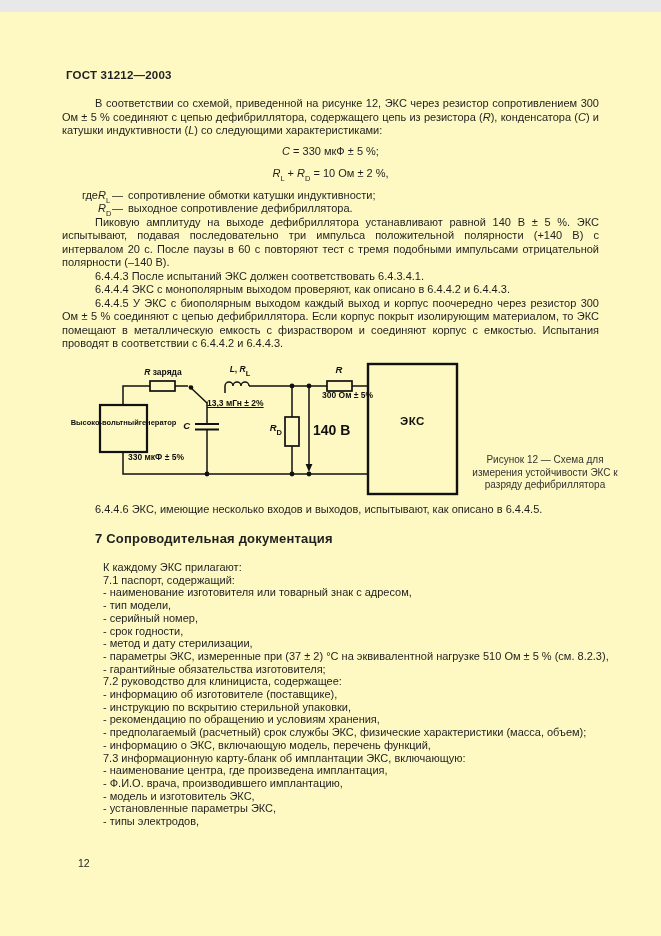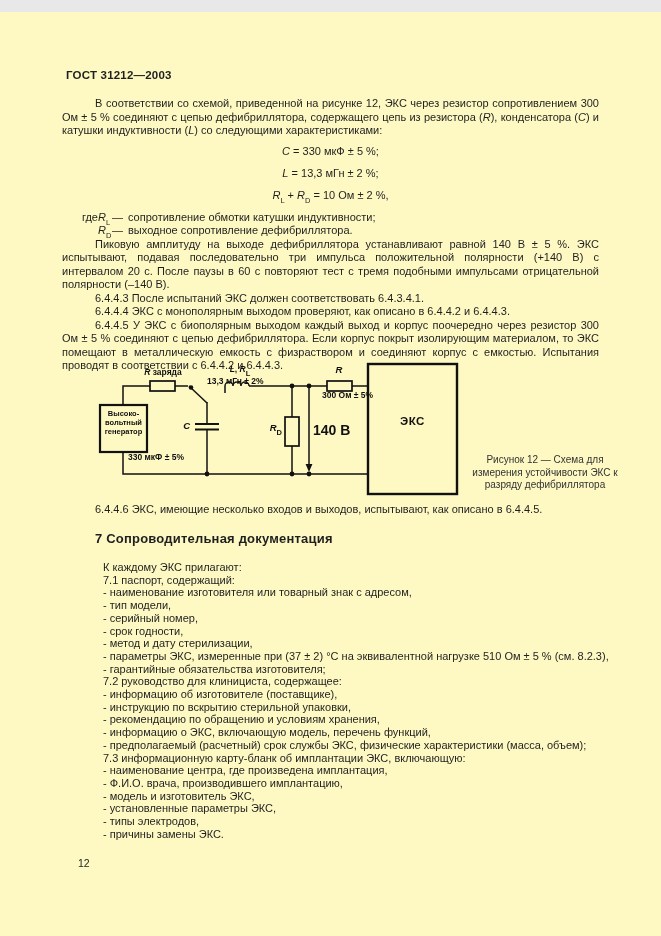--- a/index.html
+++ b/index.html
@@ -25,30 +25,30 @@
   .w-lead{width:19px;flex:none;text-align:right;}
   .w-var{width:14px;flex:none;}
   .w-dash{width:16px;flex:none;}
 
   
   .blk-figure{left:62px;top:350px;width:537px;height:140px;}
   .circuit{position:absolute;left:33px;top:0;}
   .fig-label{position:absolute;font-size:8.5px;font-weight:bold;white-space:nowrap;color:#101010;}
   .lbl-rcharge{left:78px;top:5px;width:46px;text-align:center;}
   .lbl-lrl{left:158px;top:2px;width:40px;text-align:center;}
-  .lbl-ind-val{left:145px;top:14px;}
+  .lbl-ind-val{left:145px;top:36px;text-decoration:underline;}
   .lbl-c{left:108px;top:58px;width:20px;text-align:right;font-size:9.5px;}
   .lbl-cap-val{left:66px;top:90px;}
   .lbl-rd{left:198px;top:60px;width:22px;text-align:right;font-size:9.5px;}
   .lbl-140{left:251px;top:60px;font-size:14px;}
   .lbl-r{left:262px;top:2px;width:30px;text-align:center;font-size:9.5px;}
   .lbl-rval{left:260px;top:28px;}
   .lbl-eks{left:306px;top:2px;width:89px;height:114px;display:flex;align-items:center;
            justify-content:center;font-size:11.5px;font-weight:bold;letter-spacing:.5px;}
-  .gen-text{left:38px;top:44px;width:47px;height:33px;display:flex;flex-direction:column;
+  .gen-text{left:38px;top:44px;width:47px;height:33px;display:flex;flex-direction:row;
             align-items:center;justify-content:center;font-size:7.5px;font-weight:bold;
             line-height:9px;text-align:center;}
   .fig-caption{position:absolute;left:406px;top:92px;width:154px;font-size:10px;
                line-height:12.5px;text-align:center;color:#333;}
 
   
   .blk-6446{left:62px;top:491px;width:537px;font-size:11px;line-height:13.5px;}
 
   
   .blk-s7{left:62px;top:519px;width:537px;font-size:11px;line-height:12.7px;}
@@ -63,21 +63,20 @@
 <body>
 
 <div class="page">
 
   <div class="abs doc-header">ГОСТ 31212—2003</div>
 
   <div class="abs blk-s6">
     <p class="ind just">В соответствии со схемой, приведенной на рисунке 12, ЭКС через резистор сопротивлением 300 Ом ± 5 % соединяют с цепью дефибриллятора, содержащего цепь из резистора (<i>R</i>), конденсатора (<i>C</i>) и катушки индуктивности (<i>L</i>) со следующими характеристиками:</p>
     <div class="formulas">
       <div class="formula"><i>C</i> = 330 мкФ ± 5 %;</div>
-      <div class="formula"><i>L</i> = 13,3 мГн ± 2 %;</div>
       <div class="formula"><i>R</i><sub>L</sub> + <i>R</i><sub>D</sub> = 10 Ом ± 2 %,</div>
     </div>
     <div class="where-row">
       <span class="w-lead">где</span>
       <span class="w-var"><i>R</i><sub>L</sub></span>
       <span class="w-dash">—</span>
       <span>сопротивление обмотки катушки индуктивности;</span>
     </div>
     <div class="where-row">
       <span class="w-lead"></span>
@@ -153,26 +152,25 @@
       <div class="doc-line">-  тип модели,</div>
       <div class="doc-line">-  серийный номер,</div>
       <div class="doc-line">-  срок годности,</div>
       <div class="doc-line">-  метод и дату стерилизации,</div>
       <div class="doc-line">-  параметры ЭКС, измеренные при (37 ± 2) °С на эквивалентной нагрузке 510 Ом ± 5 % (см. 8.2.3),</div>
       <div class="doc-line">-  гарантийные обязательства изготовителя;</div>
       <div class="doc-line">7.2  руководство для клинициста, содержащее:</div>
       <div class="doc-line">-  информацию об изготовителе (поставщике),</div>
       <div class="doc-line">-  инструкцию по вскрытию стерильной упаковки,</div>
       <div class="doc-line">-  рекомендацию по обращению и условиям хранения,</div>
+      <div class="doc-line">-  предполагаемый (расчетный) срок службы ЭКС, физические характеристики (масса, объем);</div>
       <div class="doc-line">-  информацию о ЭКС, включающую модель, перечень функций,</div>
-      <div class="doc-line">-  предполагаемый (расчетный) срок службы ЭКС, физические характеристики (масса, объем);</div>
       <div class="doc-line">7.3  информационную карту-бланк об имплантации ЭКС, включающую:</div>
       <div class="doc-line">-  наименование центра, где произведена имплантация,</div>
       <div class="doc-line">-  Ф.И.О. врача, производившего имплантацию,</div>
       <div class="doc-line">-  модель и изготовитель ЭКС,</div>
       <div class="doc-line">-  установленные параметры ЭКС,</div>
       <div class="doc-line">-  типы электродов,</div>
-      <div class="doc-line">-  причины замены ЭКС.</div>
   </div>
 
   <div class="abs page-num">12</div>
 
 </div>
 
 </body></html>

